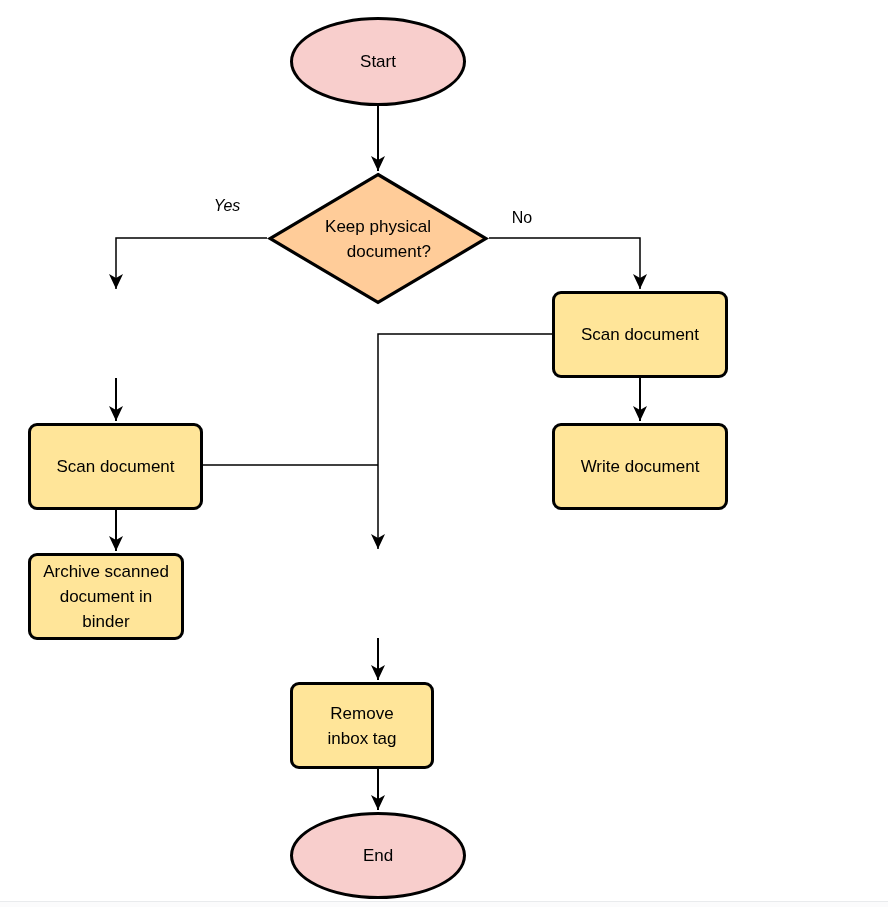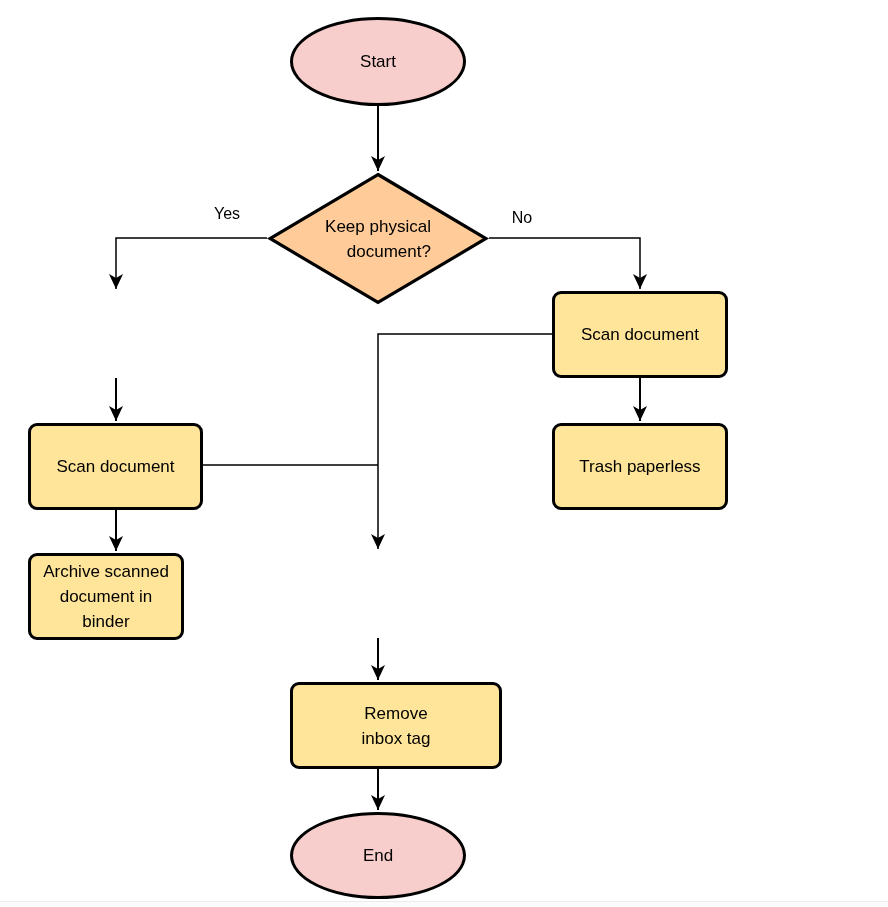--- a/index.html
+++ b/index.html
@@ -44,23 +44,23 @@
   }
 
   #n-start      { left:290px; top:17px;  width:176px; height:89px; }
   #n-decision   { left:267px; top:172px; width:222px; height:133px; }
   #n-write-asn  { left:28px;  top:291px; width:175px; height:87px; }
   #n-scan-left  { left:28px;  top:423px; width:175px; height:87px; }
   #n-archive    { left:28px;  top:553px; width:156px; height:87px; }
   #n-scan-right { left:552px; top:291px; width:176px; height:87px; }
   #n-trash      { left:552px; top:423px; width:176px; height:87px; }
   #n-tagging    { left:290px; top:551px; width:176px; height:87px; }
-  #n-remove     { left:290px; top:682px; width:212px; height:87px; }
+  #n-remove     { left:290px; top:682px; width:144px; height:87px; }
   #n-end        { left:290px; top:812px; width:176px; height:87px; }
-  #lbl-yes      { left:204px; top:204px; width:46px; }
+  #lbl-yes      { left:204px; top:196px; width:46px;font-style:italic; }
   #lbl-no       { left:499px; top:208px; width:46px; }
   #note         { left:480px; top:589px; }
 </style>
 </head>
 <body>
 
 <div class="canvas">
 
   <svg class="edges" width="888" height="907" aria-hidden="true">
     <defs>
@@ -101,21 +101,21 @@
     <span>Archive scanned
 document in
 binder</span>
   </div>
 
   <div id="n-scan-right" class="node process">
     <span>Scan document</span>
   </div>
 
   <div id="n-trash" class="node process">
-    <span>Trash paperless</span>
+    <span>Write document</span>
   </div>
 
 
   <div id="n-remove" class="node process">
     <span>Remove
 inbox tag</span>
   </div>
 
   <div id="n-end" class="node terminal">
     <span>End</span>

